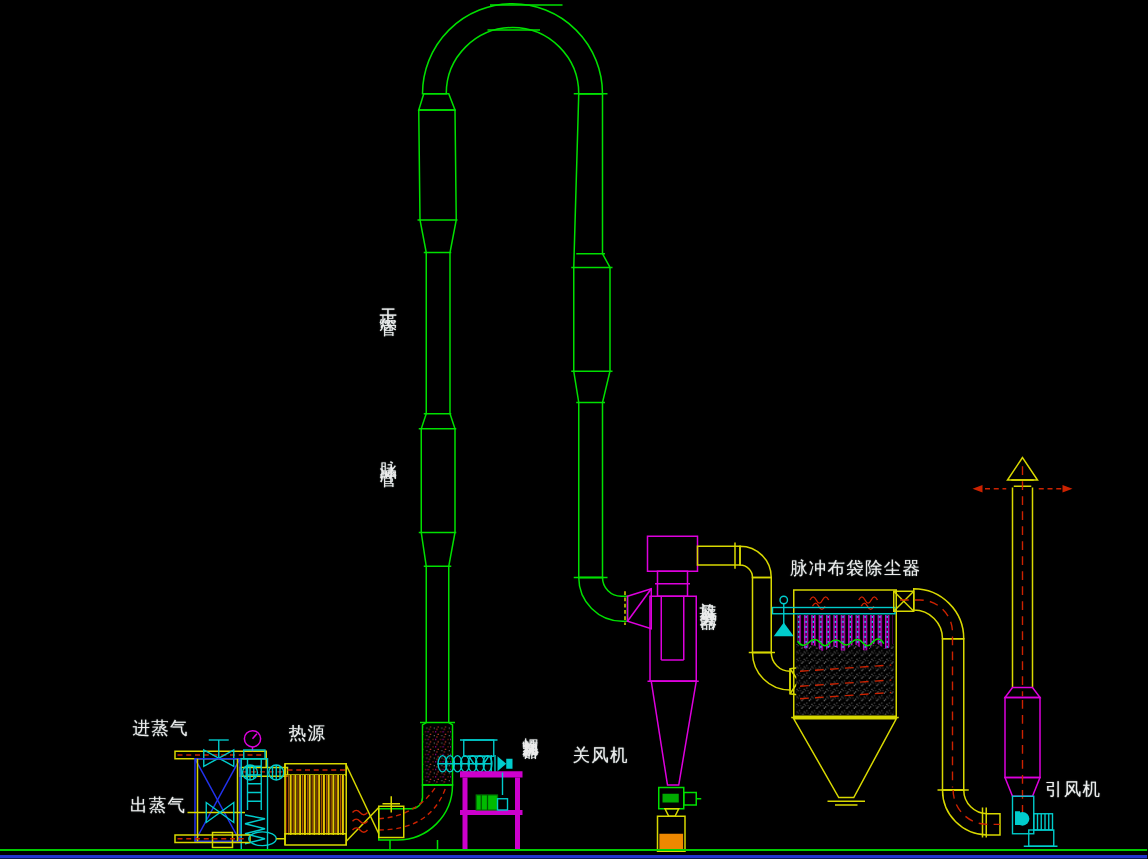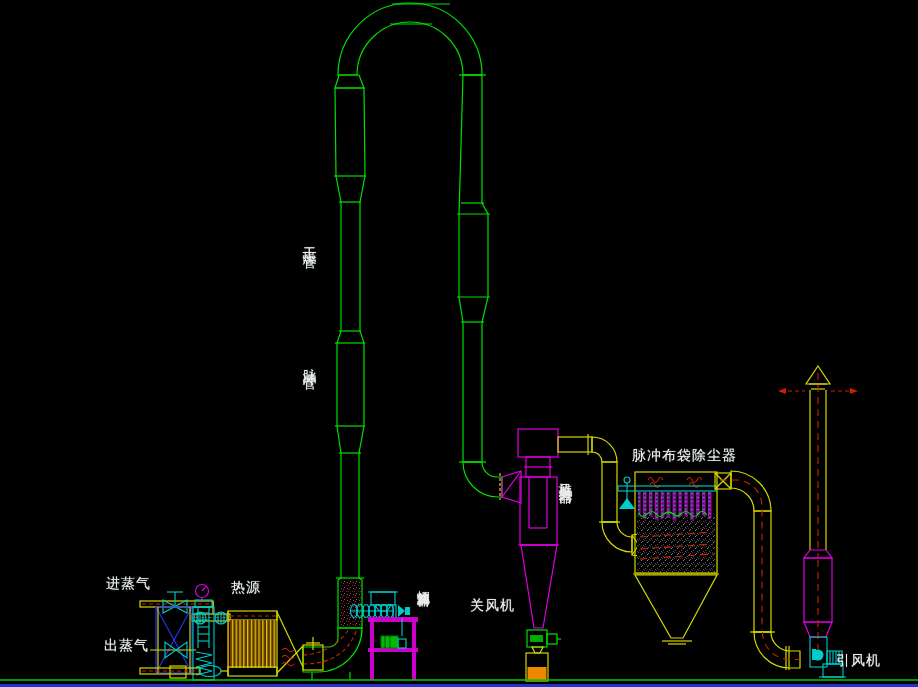--- a/index.html
+++ b/index.html
@@ -321,19 +321,19 @@
 
   <line x1="0" y1="680" x2="918" y2="680" stroke="#00cc00" stroke-width="1.6"></line>
   <rect x="0" y="684" width="918" height="3" fill="#2233cc"></rect>
 </svg>
 
 <div class="lbl v" style="left:303px;top:236px;">干燥管</div>
 <div class="lbl v" style="left:303px;top:357px;">脉冲管</div>
 <div class="lbl v" style="left:559px;top:471px;letter-spacing:2px;">旋风分离器</div>
 <div class="lbl v" style="left:417px;top:580px;font-size:13px;letter-spacing:1px;">螺旋加料器</div>
 <div class="lbl" style="left:632px;top:448px;">脉冲布袋除尘器</div>
-<div class="lbl" style="left:470px;top:598px;">关风机</div>
-<div class="lbl" style="left:836px;top:625px;margin-top:28px;">引风机</div>
+<div class="lbl" style="left:458px;top:598px;">关风机</div>
+<div class="lbl" style="left:836px;top:625px;">引风机</div>
 <div class="lbl" style="left:231px;top:580px;">热源</div>
 <div class="lbl" style="left:106px;top:577px;font-family:Liberation Mono, monospace;">进蒸气</div>
 <div class="lbl" style="left:104px;top:638px;">出蒸气</div>
 
 </div>
 
 </body></html>

